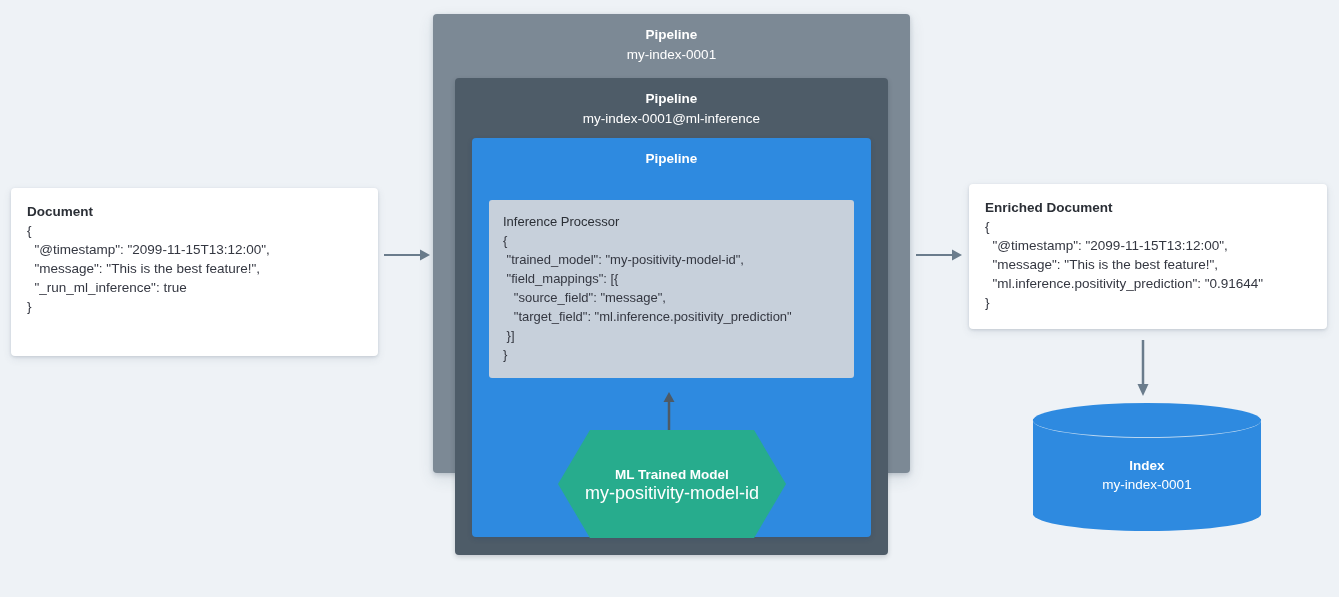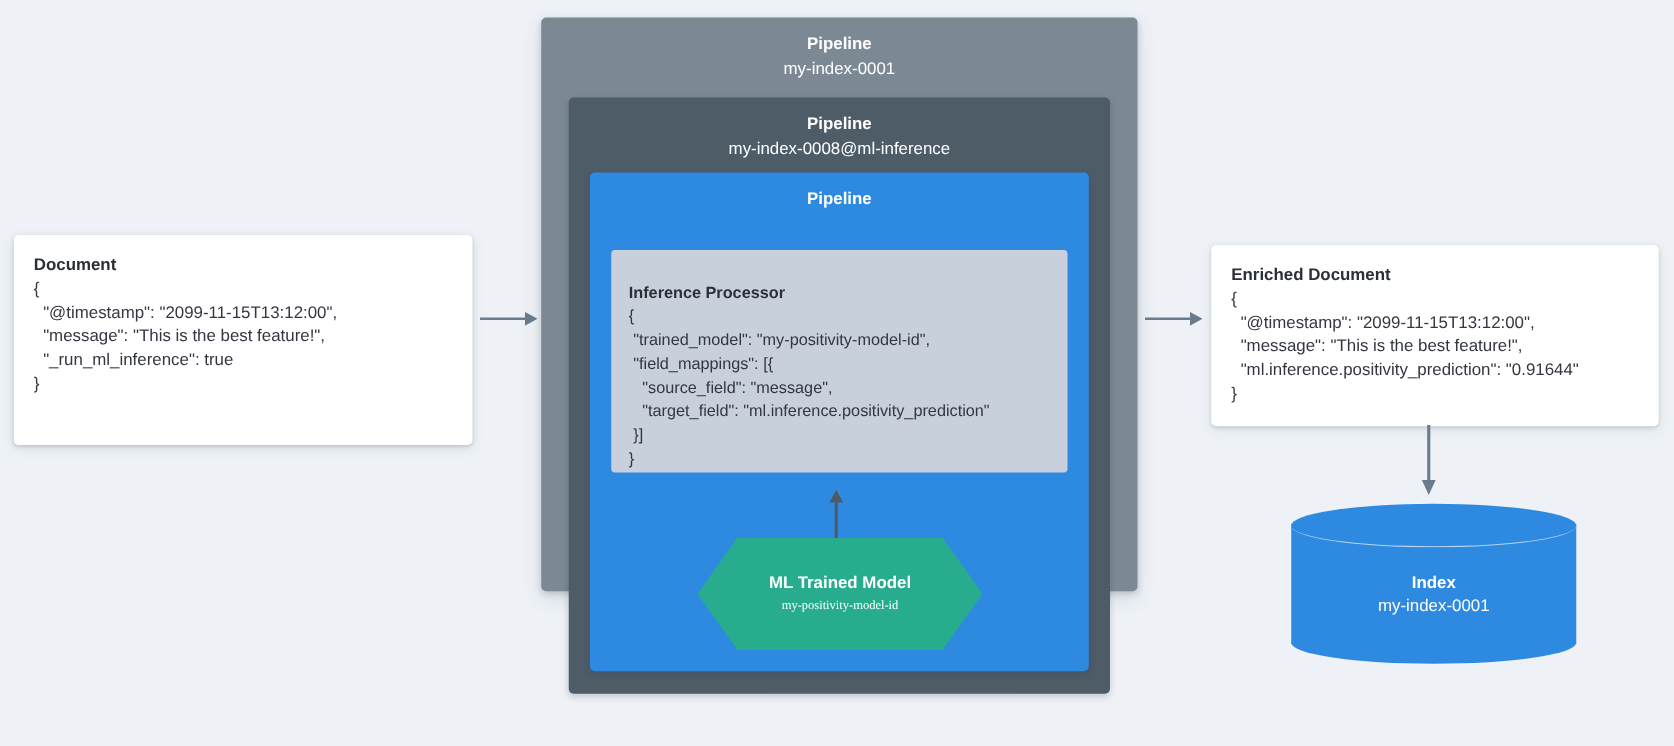--- a/index.html
+++ b/index.html
@@ -43,21 +43,21 @@
   #document-card {
     left: 11px;
     top: 188px;
     width: 367px;
     height: 168px;
   }
 
   
   #enriched-card {
     left: 969px;
-    top: 196px;
+    top: 184px;
     width: 358px;
     height: 145px;
   }
 
   
   .pipe-box {
     position: absolute;
     border-radius: 4px;
     box-sizing: border-box;
     text-align: center;
@@ -107,60 +107,58 @@
     top: 62px;
     width: 365px;
     height: 178px;
     background: #c7d0db;
     border-radius: 3px;
     box-sizing: border-box;
     padding: 12px 14px;
     text-align: left;
   }
   .ip-title {
-    font-weight: bold;
+    font-weight: normal;
     font-size: 13px;
     line-height: 19px;
     color: #2b2f36;
     white-space: pre;
-    margin-top: 12px;
   }
   .ip-line {
     font-size: 13px;
     line-height: 19px;
     color: #343741;
     white-space: pre;
   }
 
   
   #ml-model-hex {
     position: absolute;
     left: 558px;
     top: 430px;
     width: 228px;
-    height: 90px;
+    height: 108px;
     background: #27ac8d;
     clip-path: polygon(14% 0%, 86% 0%, 100% 50%, 86% 100%, 14% 100%, 0% 50%);
     display: flex;
     flex-direction: column;
     align-items: center;
     justify-content: center;
     z-index: 5;
   }
   .hex-label {
     font-weight: bold;
     font-size: 13.5px;
     line-height: 19px;
     color: #ffffff;
   }
   .hex-value {
-    font-size: 10px;
-    line-height: 19px;
-    color: #ffffff;
-    font-family: Liberation Serif, serif;
+    font-size: 18px;
+    line-height: 19px;
+    color: #ffffff;
   }
 
   
   #index-cylinder {
     position: absolute;
     left: 1033px;
     top: 403px;
     width: 228px;
     height: 128px;
   }
@@ -236,21 +234,21 @@
     <polygon points="36,1.5 46,7 36,12.5" fill="#6a7c8c"></polygon>
   </svg>
 </div>
 
 <div class="pipe-box" id="pipeline-outer">
   <div class="pipe-label">Pipeline</div>
   <div class="pipe-value">my-index-0001</div>
 
   <div class="pipe-box" id="pipeline-middle">
     <div class="pipe-label">Pipeline</div>
-    <div class="pipe-value">my-index-0008@ml-inference</div>
+    <div class="pipe-value">my-index-0001@ml-inference</div>
 
     <div class="pipe-box" id="pipeline-inner">
       <div class="pipe-label">Pipeline</div>
 
       <div id="inference-processor">
         <div class="ip-title">Inference Processor</div>
         <div class="ip-line">{</div>
         <div class="ip-line"> "trained_model": "my-positivity-model-id",</div>
         <div class="ip-line"> "field_mappings": [{</div>
         <div class="ip-line">   "source_field": "message",</div>

